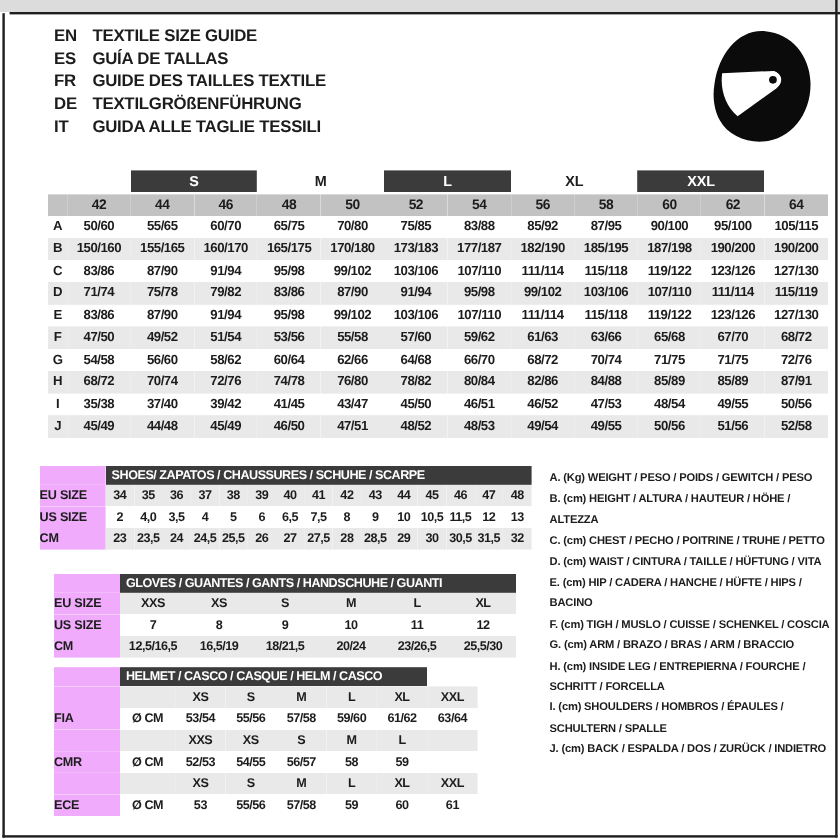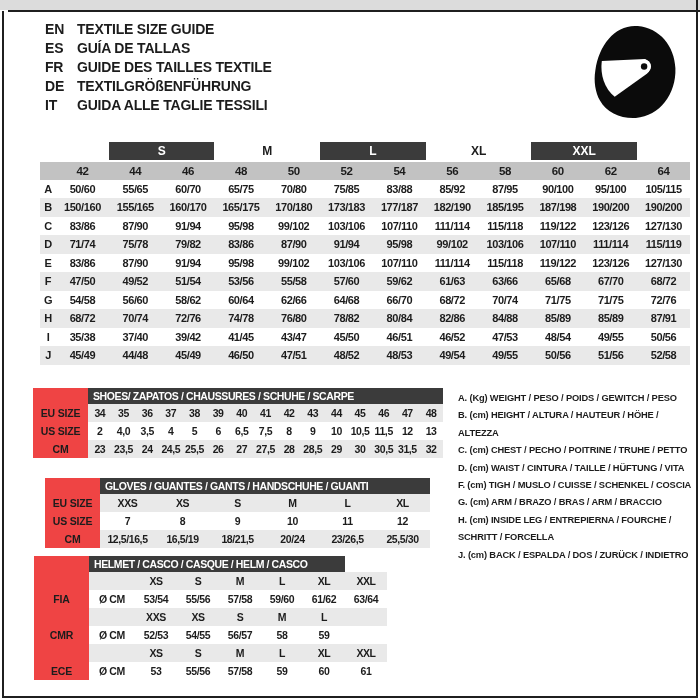--- a/index.html
+++ b/index.html
@@ -22,29 +22,29 @@
   td{padding:0;text-align:center;white-space:nowrap;overflow:hidden}
 
   .size-table{position:absolute;left:40px;top:142px;width:650px}
   .size-table td{font-size:11px;height:18.5px;letter-spacing:-0.4px}
   .size-table .group-row td{height:19px;font-size:12px;letter-spacing:0;border-bottom:2px solid #fff;background:#fff}
   .size-table .group-row td.dark{background:var(--dark);color:#fff}
   .size-table .band-row td{background:var(--band);font-size:11.5px}
   .size-table tr.stripe td{background:var(--stripe)}
 
   .sub-table td{font-size:10.5px;height:18px;letter-spacing:-0.4px}
-  .sub-table .label-cell{text-align:center;font-size:10.5px;letter-spacing:-0.2px;background:#ef4444}
+  .sub-table .label-cell{text-align:left;font-size:10.5px;letter-spacing:-0.2px;background:#f0abfc}
   .sub-table .title-row td{height:16px}
   .title-bar{background:var(--dark);color:#fff;text-align:left;padding-left:5px;
              font-size:10.8px;letter-spacing:-0.2px}
   .sub-table tr.shade td.val{background:var(--stripe)}
 
   .shoes-table{position:absolute;left:33px;top:388px;width:410px}
   .gloves-table{position:absolute;left:45px;top:478px;width:385px}
-  .helmet-table{position:absolute;left:34px;top:556px;width:353px}
+  .helmet-table{position:absolute;left:45px;top:556px;width:353px}
 
   .legend{position:absolute;left:458px;top:390px;width:236px}
   .legend-line{font-size:9.3px;font-weight:bold;line-height:17.4px;letter-spacing:-0.15px}
 </style>
 </head>
 <body>
 
 <div class="page">
   <div class="top-strip"></div>
   <div class="top-rule"></div>
@@ -466,18 +466,20 @@
           <td class="val">61</td>
         </tr>
       </tbody>
   </table>
 
   <div class="legend">
       <div class="legend-line">A. (Kg) WEIGHT / PESO / POIDS / GEWITCH / PESO</div>
       <div class="legend-line">B. (cm) HEIGHT / ALTURA / HAUTEUR / HÖHE / ALTEZZA</div>
       <div class="legend-line">C. (cm) CHEST / PECHO / POITRINE / TRUHE / PETTO</div>
       <div class="legend-line">D. (cm) WAIST / CINTURA / TAILLE / HÜFTUNG / VITA</div>
+      <div class="legend-line">E. (cm) HIP / CADERA / HANCHE / HÜFTE / HIPS / BACINO</div>
       <div class="legend-line">F. (cm) TIGH / MUSLO / CUISSE / SCHENKEL / COSCIA</div>
       <div class="legend-line">G. (cm) ARM / BRAZO / BRAS / ARM / BRACCIO</div>
       <div class="legend-line">H. (cm) INSIDE LEG / ENTREPIERNA / FOURCHE / SCHRITT / FORCELLA</div>
+      <div class="legend-line">I. (cm) SHOULDERS / HOMBROS / ÉPAULES / SCHULTERN / SPALLE</div>
       <div class="legend-line">J. (cm) BACK / ESPALDA / DOS / ZURÜCK / INDIETRO</div>
     </div>
 </div>
 
 </body></html>

